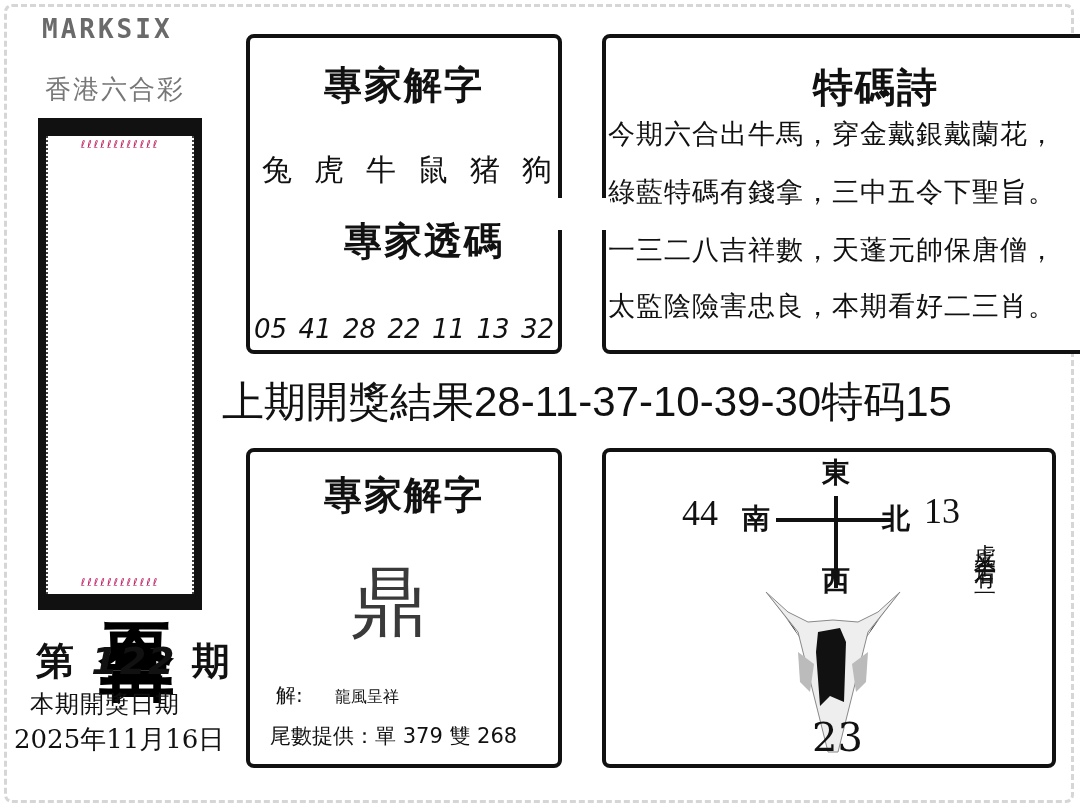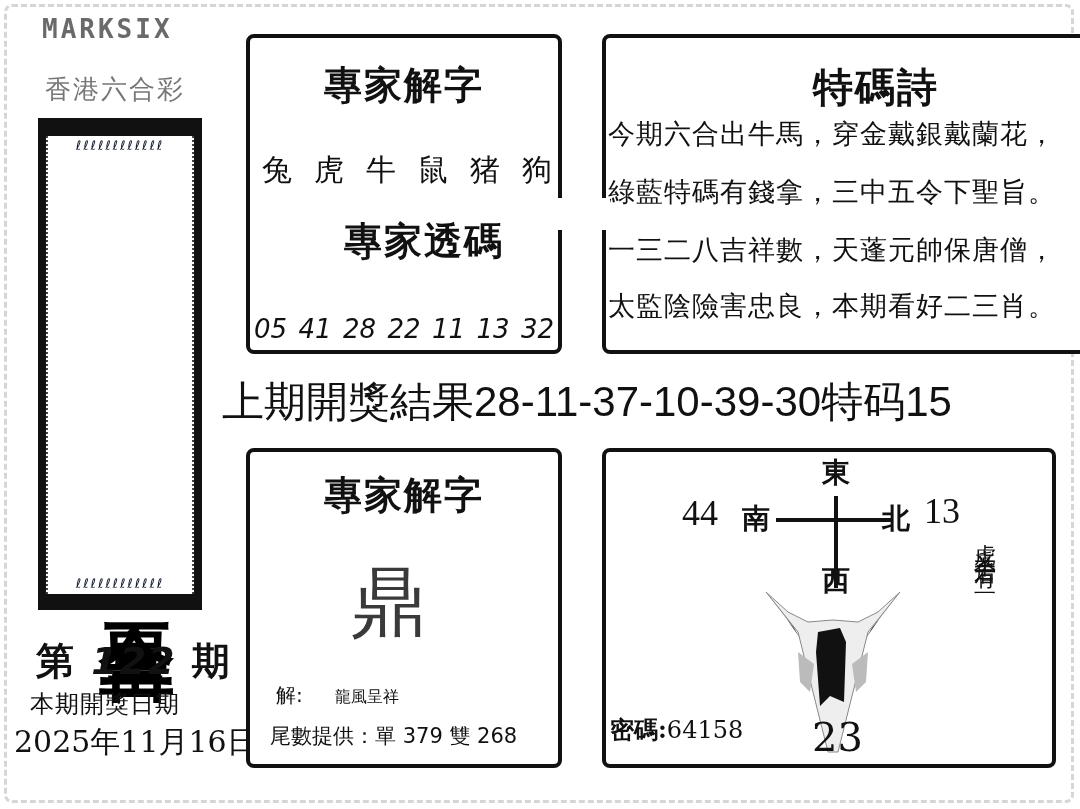--- a/index.html
+++ b/index.html
@@ -23,40 +23,40 @@
   .banner {
     position: absolute; left: 38px; top: 118px; width: 164px; height: 492px;
     background: #111; box-sizing: border-box; padding: 18px 8px 16px 8px;
   }
   .banner-inner {
     width: 100%; height: 100%; background: #fff; position: relative;
     border-left: 2px dotted #444; border-right: 2px dotted #444;
     box-sizing: border-box;
   }
   .banner-deco-top, .banner-deco-bottom {
-    position: absolute; left: 4px; right: 4px; height: 16px; font-size: 13px;
-    color: #0f172a; letter-spacing: 2px; text-align: center; overflow: hidden; white-space: nowrap;
+    position: absolute; left: 4px; right: 4px; height: 16px; font-size: 11px;
+    color: #be185d; letter-spacing: 2px; text-align: center; overflow: hidden; white-space: nowrap;
   }
   .banner-deco-top { top: 2px; }
   .banner-deco-bottom { bottom: 2px; }
   .banner-title {
     position: absolute; left: 0; right: 0; bottom: 30px; text-align: center;
     font-size: 76px; font-weight: bold; line-height: 84px; color: #000;
     writing-mode: vertical-rl; margin: 0 auto; width: 90px; left: 30px;
   }
   .issue {
     position: absolute; left: 36px; top: 636px; font-size: 38px; font-weight: bold;
     letter-spacing: 2px; font-family: "DejaVu Sans", sans-serif;
   }
   .issue .num { font-style: italic; }
   .draw-label {
     position: absolute; left: 30px; top: 688px; font-size: 24px; letter-spacing: 1px;
   }
   .draw-date {
-    position: absolute; left: 14px; top: 722px; font-size: 30px;
+    position: absolute; left: 14px; top: 722px; font-size: 26px;
     font-family: "DejaVu Serif", serif;
     text-align: center;
   }
   .box {
     position: absolute; border: 4px solid #111; border-radius: 8px; box-sizing: border-box; background: #fff;
   }
   .box-expert { left: 246px; top: 34px; width: 316px; height: 320px; }
   .box-poem { left: 602px; top: 34px; width: 548px; height: 320px; }
   .box-decode { left: 246px; top: 448px; width: 316px; height: 320px; }
   .box-compass { left: 602px; top: 448px; width: 454px; height: 320px; }
@@ -195,17 +195,14 @@
   <svg class="skull" viewBox="0 0 150 190">
     <path d="M8 20 L40 60 L50 100 L60 140 L70 180 L80 180 L90 140 L100 100 L110 60 L142 20 L120 40 L100 50 L75 48 L50 50 L30 40 Z" fill="#eee" stroke="#888" stroke-width="1"></path>
     <path d="M8 20 L36 56 L42 66 L28 46 Z" fill="#222"></path>
     <path d="M142 20 L114 56 L108 66 L122 46 Z" fill="#222"></path>
     <path d="M60 60 L82 56 L88 70 L86 130 L72 124 L62 134 L58 80 Z" fill="#111"></path>
     <path d="M40 80 L56 92 L52 120 L42 110 Z" fill="#bbb"></path>
     <path d="M110 80 L94 92 L98 120 L108 110 Z" fill="#bbb"></path>
   </svg>
 
   <div class="vert-text">虎来羊后有一二</div>
-  <div class="secret">
-    <span style="font-weight:bold;">密碼:</span><span>64158</span>
-  </div>
   <div class="center-num">23</div>
 </div>
 
 </body></html>

